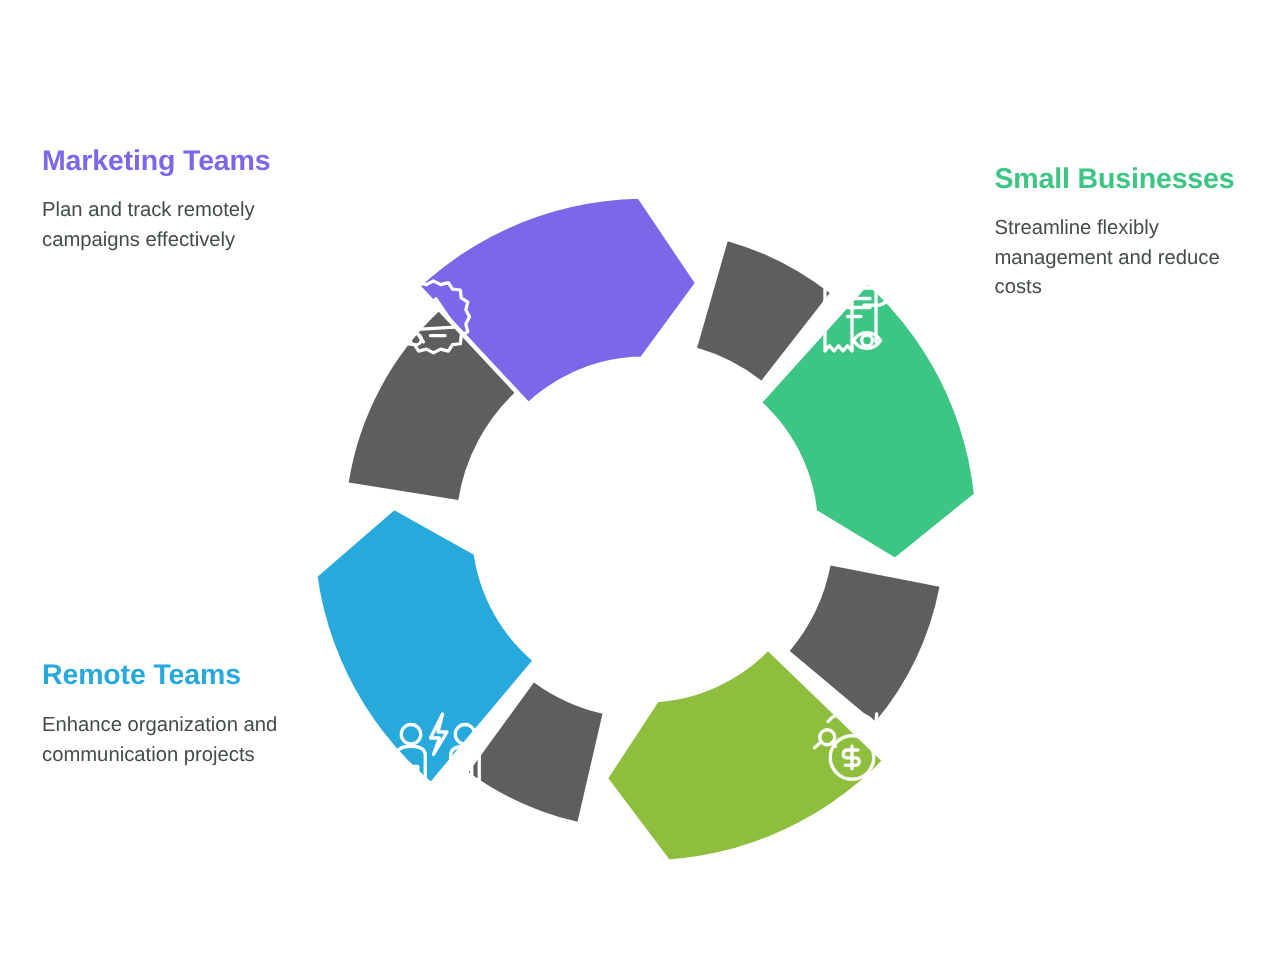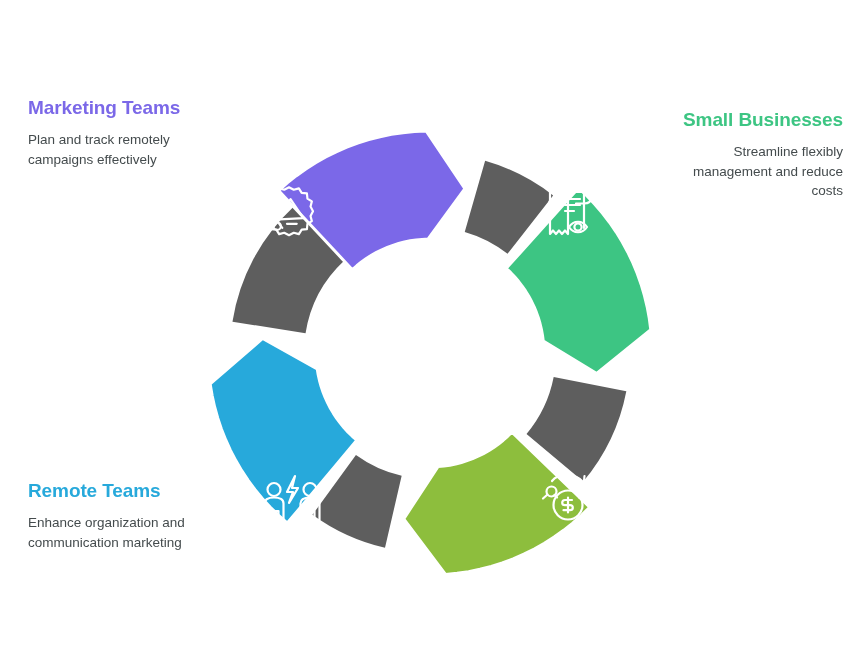--- a/index.html
+++ b/index.html
@@ -41,21 +41,21 @@
     letter-spacing: -0.1px;
   }
   .callout-body {
     font-size: 13.5px;
     line-height: 1.45;
     color: #444b4d;
     margin: 0;
   }
 
   .callout.align-right { text-align: left; }
-  .callout.align-left  { text-align: right; }
+  .callout.align-left  { text-align: left; }
 
   #callout-marketing {
     left: 28px;
     top: 96px;
     width: 165px;
   }
   #callout-marketing .callout-title { color: #7b68e8; }
 
   #callout-small-business {
     left: 663px;
@@ -66,21 +66,21 @@
 
   #callout-freelancers {
     left: 663px;
     top: 373px;
     width: 180px;
   }
   #callout-freelancers .callout-title { color: #8dbe3d; }
 
   #callout-remote {
     left: 28px;
-    top: 479px;
+    top: 439px;
     width: 165px;
   }
   #callout-remote .callout-title { color: #27a9db; }
 </style>
 </head>
 <body>
 
 <div id="diagram-root">
 
   <svg class="cycle-svg" viewBox="0 0 854 650">
@@ -174,16 +174,16 @@
   </div>
 
   <div class="callout align-left" id="callout-small-business">
     <div class="callout-title">Small Businesses</div>
     <div class="callout-body">Streamline flexibly management and reduce costs</div>
   </div>
 
 
   <div class="callout align-right" id="callout-remote">
     <div class="callout-title">Remote Teams</div>
-    <div class="callout-body">Enhance organization and communication marketing</div>
+    <div class="callout-body">Enhance organization and communication projects</div>
   </div>
 
 </div>
 
 </body></html>

